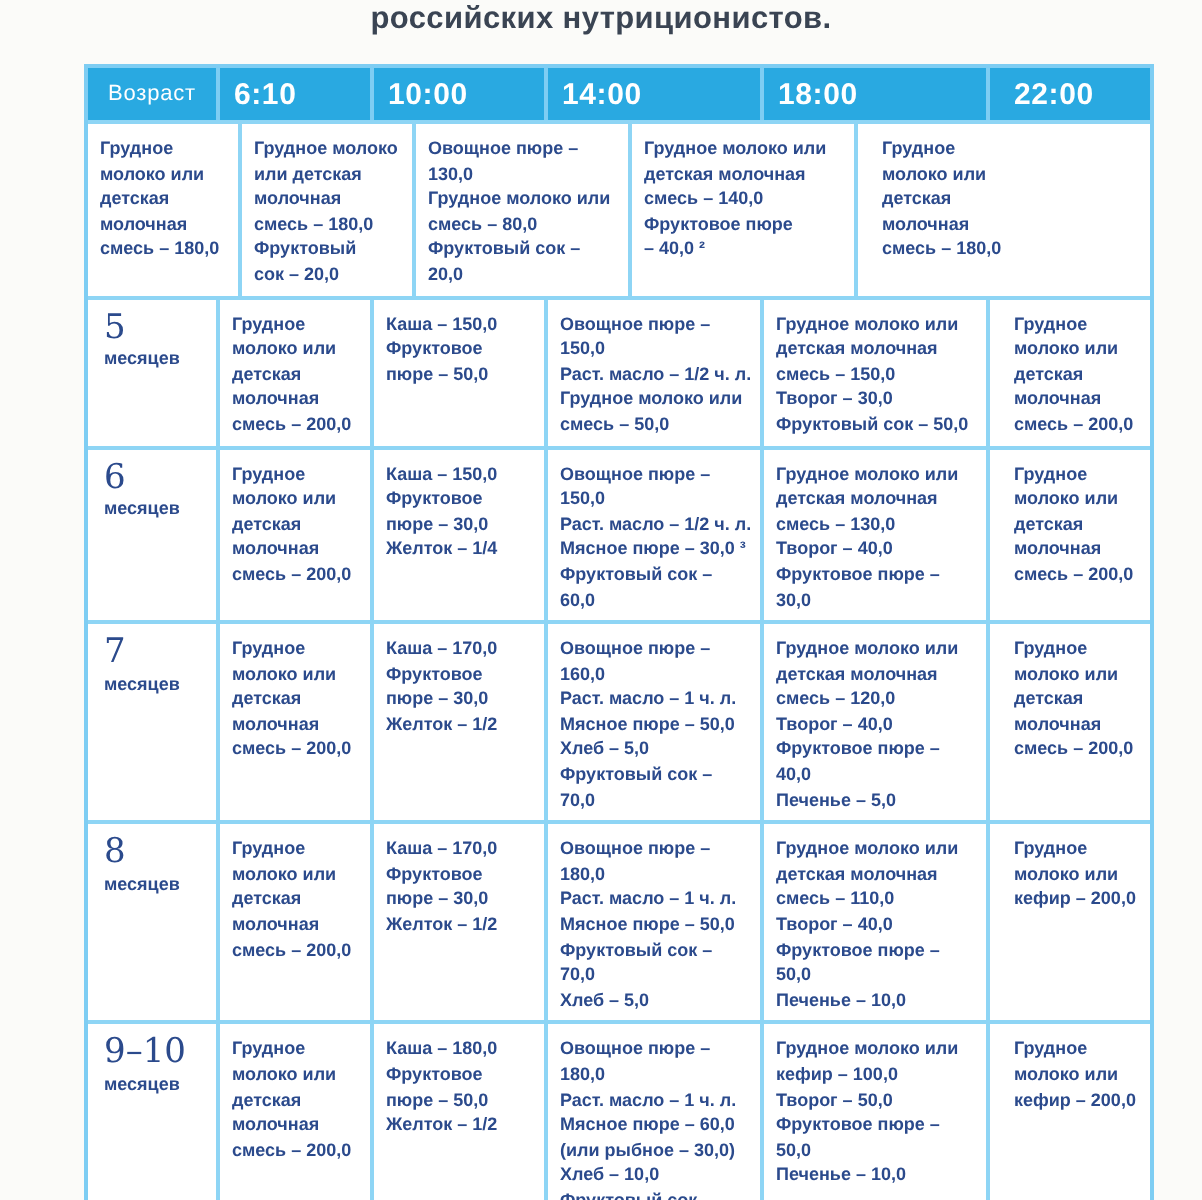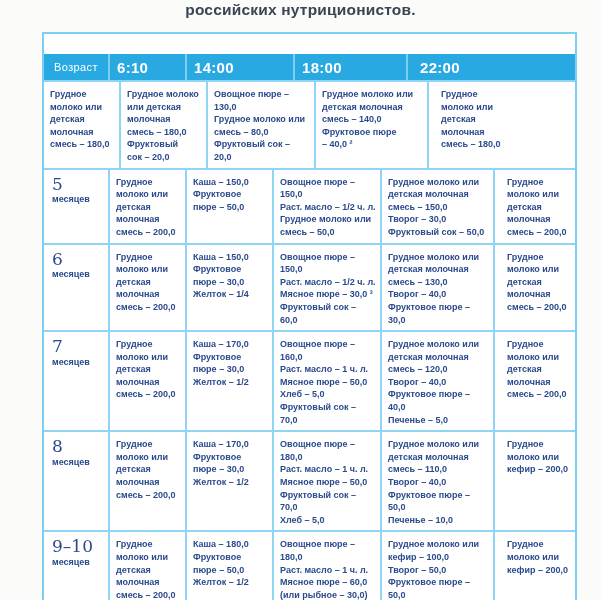--- a/index.html
+++ b/index.html
@@ -26,21 +26,20 @@
     width: 535px;
     border: 2px solid #7ecdf3;
     background: #ffffff;
     box-sizing: border-box;
   }
   .row { display: flex; }
   .hrow {
     background: #29a9e1;
     height: 26px;
     align-items: center;
-    margin-top: 20px;
   }
   .hcell {
     box-sizing: border-box;
     color: #ffffff;
     height: 26px;
     display: flex;
     align-items: center;
     padding-left: 7px;
     border-right: 2px solid #7ecdf3;
     font-size: 15px;
@@ -101,20 +100,21 @@
 
 <div class="page">
 
   <div class="heading">российских нутриционистов.</div>
 
   <div class="tbl">
 
     <div class="row hrow">
       <div class="hcell first c0">Возраст</div>
       <div class="hcell c1">6:10</div>
+      <div class="hcell c2">10:00</div>
       <div class="hcell c3">14:00</div>
       <div class="hcell c4">18:00</div>
       <div class="hcell last c5">22:00</div>
     </div>
 
     <div class="row brow r0">
       <div class="cell c1">Грудное
 молоко или
 детская
 молочная

